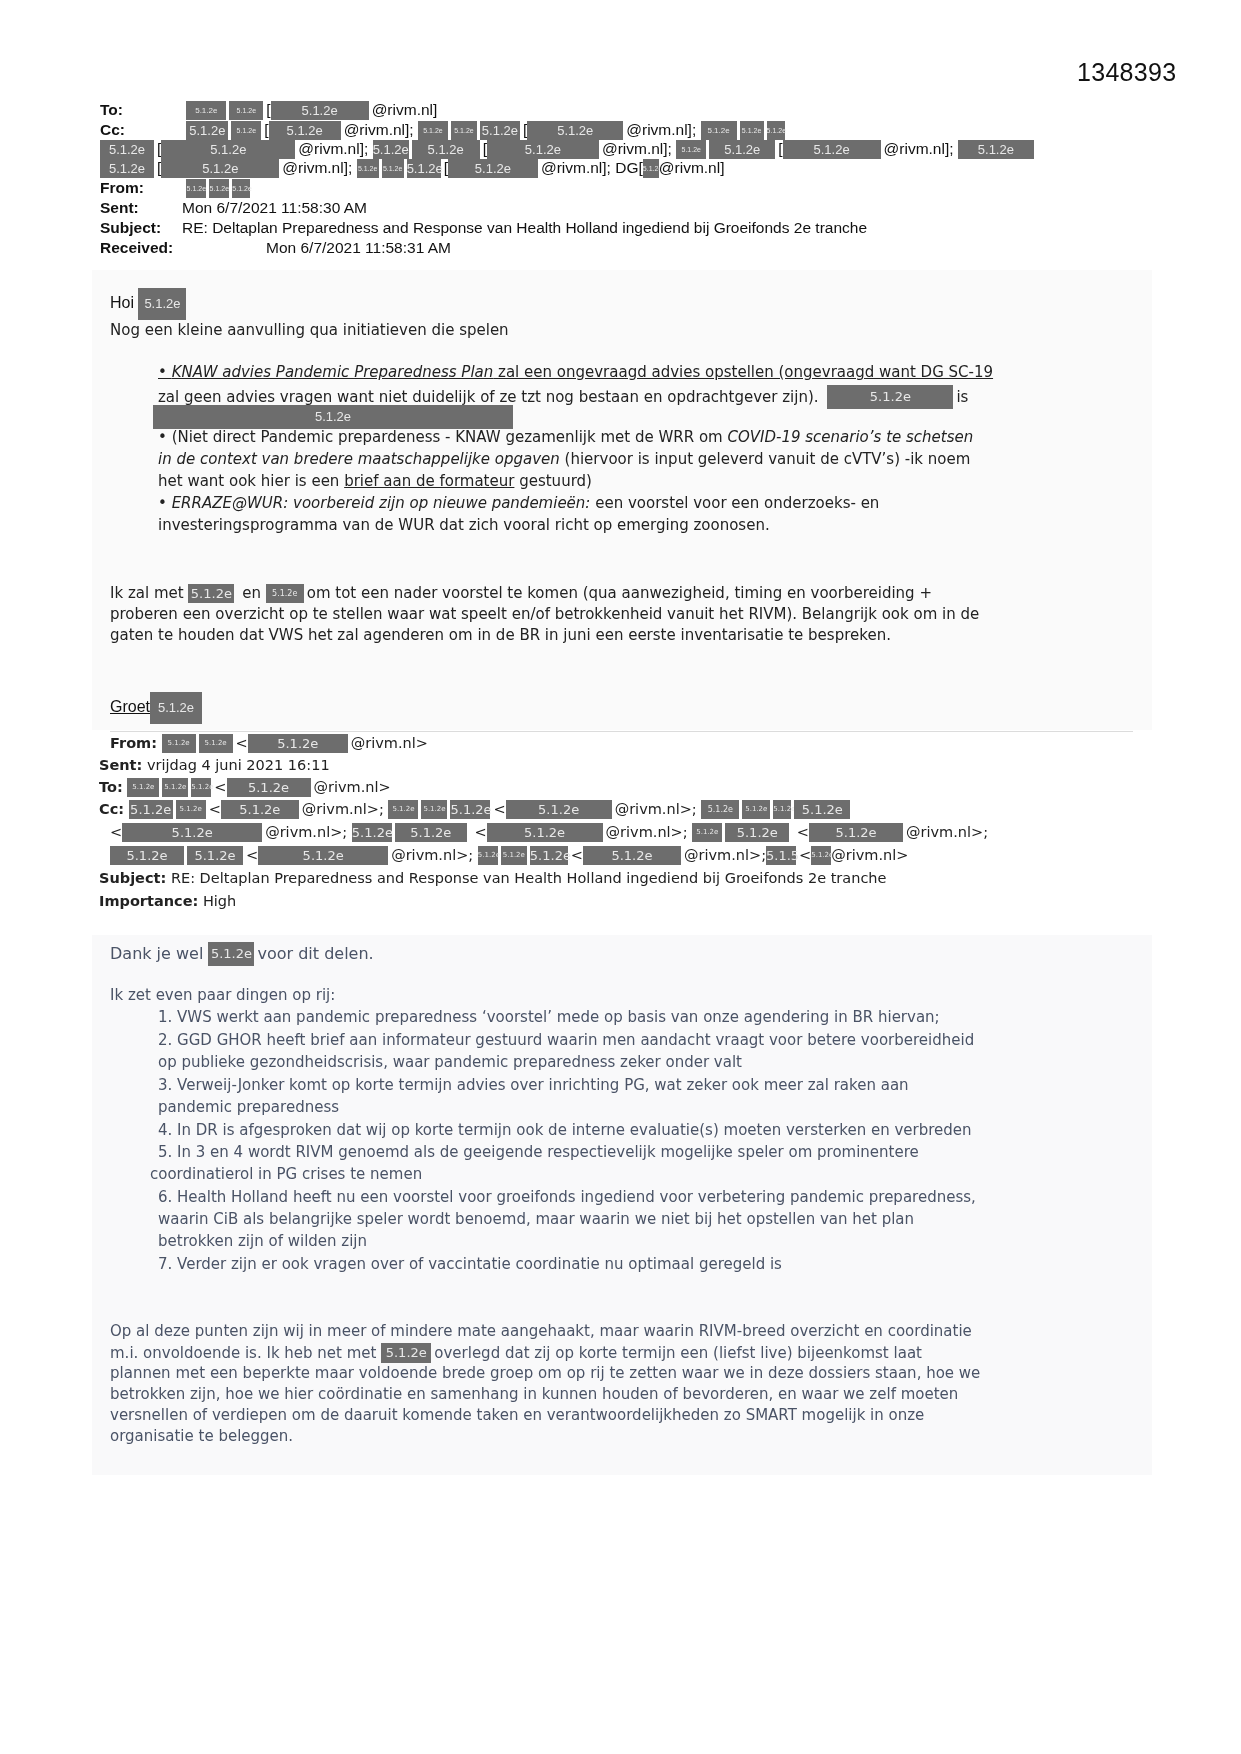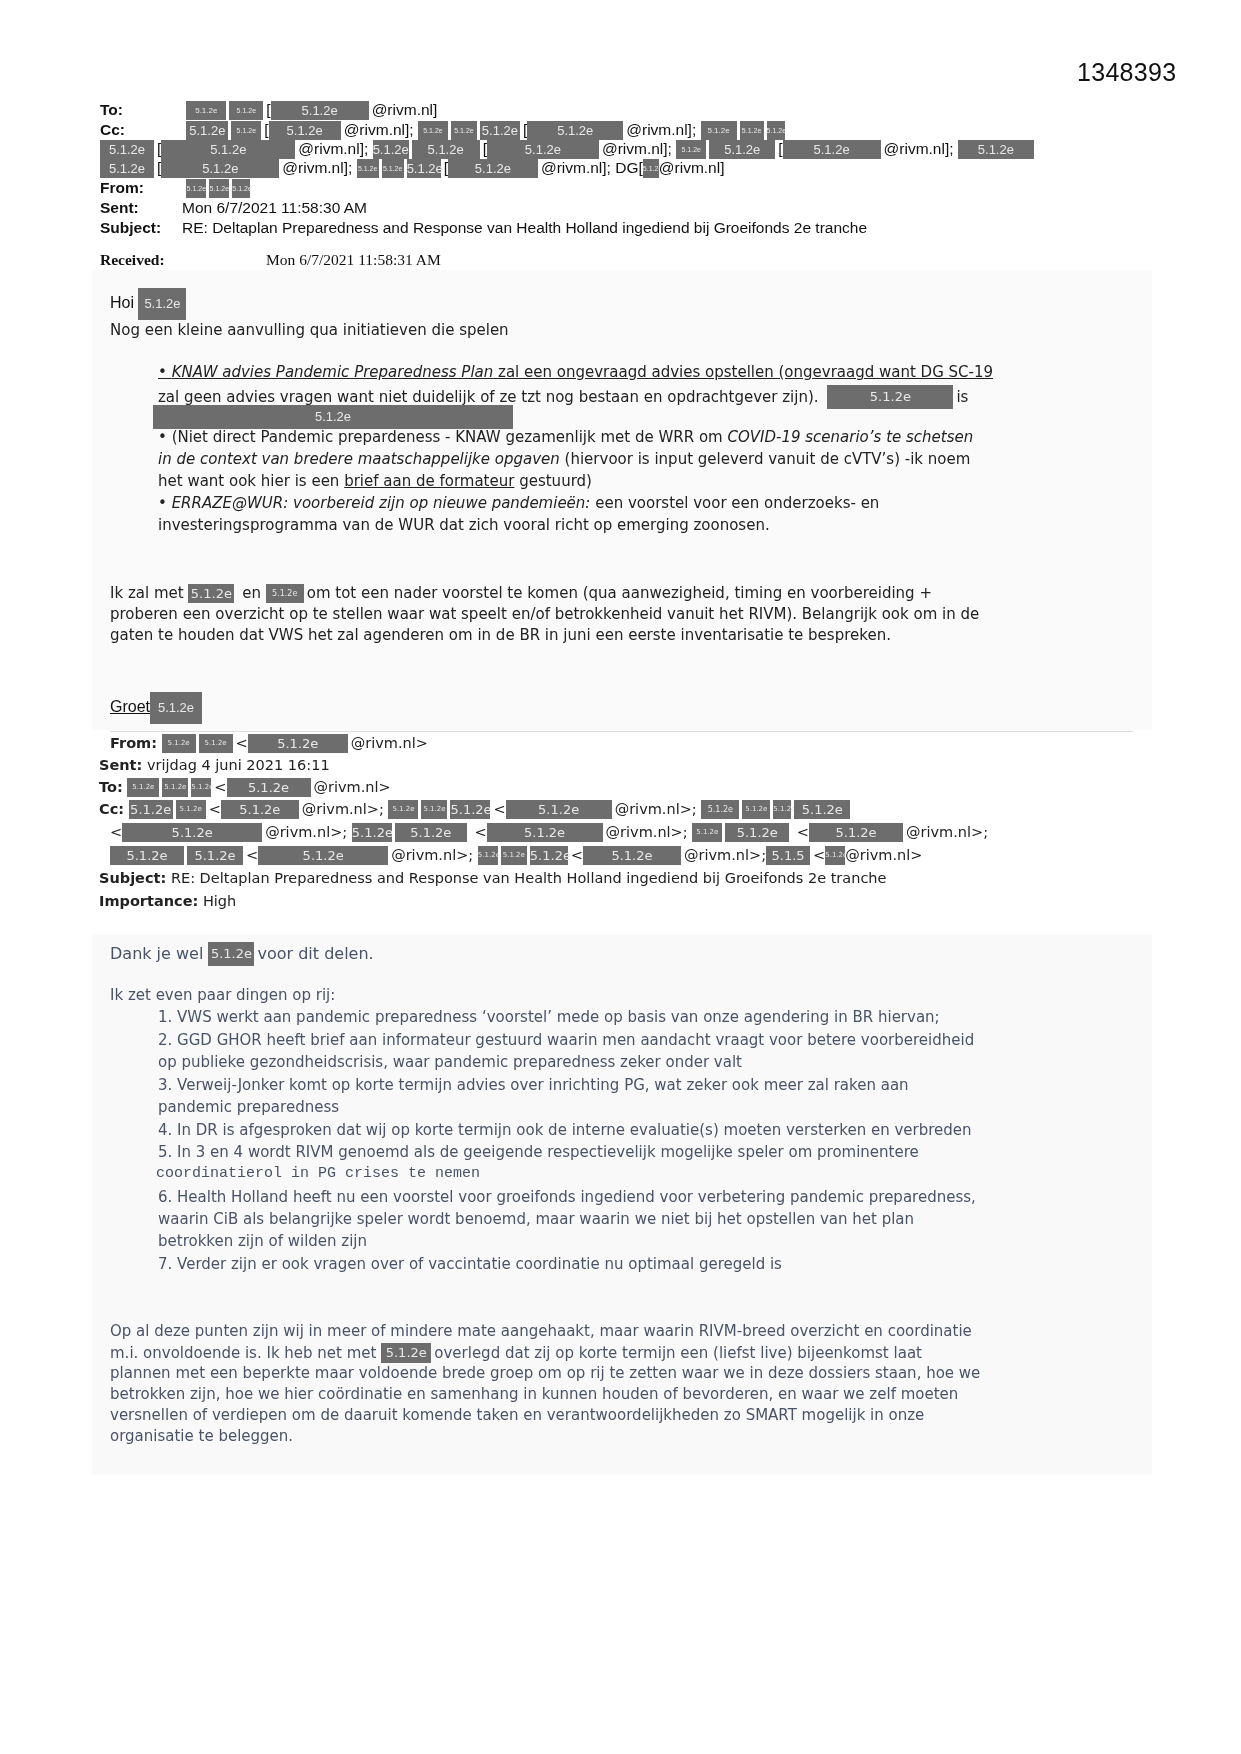--- a/index.html
+++ b/index.html
@@ -58,21 +58,21 @@
   </div>
 
   <div class="abs h1row" style="left:100px;top:198px;">
     <b style="display:inline-block;width:82px;">Sent:</b><span>Mon 6/7/2021 11:58:30 AM</span>
   </div>
 
   <div class="abs h1row" style="left:100px;top:218px;">
     <b style="display:inline-block;width:82px;">Subject:</b><span>RE: Deltaplan Preparedness and Response van Health Holland ingediend bij Groeifonds 2e tranche</span>
   </div>
 
-  <div class="abs h1row" style="left:100px;top:250px;font-family:Liberation Serif, serif;">
+  <div class="abs h1row" style="left:100px;top:238px;">
     <b style="display:inline-block;width:166px;">Received:</b><span>Mon 6/7/2021 11:58:31 AM</span>
   </div>
 </div>
 
 <div class="shade1"></div>
 
 <div class="abs" style="left:110px;top:288px;font-size:16px;">
   <span>Hoi</span>
   <span class="r" style="width:48px;height:32px;line-height:32px;">5.1.2e</span>
 </div>
@@ -115,39 +115,39 @@
   <span class="r xs" style="width:30px">5.1.2e</span><span class="r xs" style="width:26px">5.1.2e</span><span class="r" style="width:40px">5.1.2e</span>&lt;<span class="r" style="width:106px">5.1.2e</span><span>@rivm.nl&gt;;</span>
   <span class="r s" style="width:38px">5.1.2e</span><span class="r xs" style="width:28px">5.1.2e</span><span class="r xs" style="width:18px">5.1.2e</span><span class="r" style="width:56px">5.1.2e</span>
 </div>
 <div class="hdr2" style="left:110px;top:823px;">
   &lt;<span class="r" style="width:140px">5.1.2e</span><span>@rivm.nl&gt;;</span>
   <span class="r" style="width:40px">5.1.2e</span><span class="r" style="width:72px">5.1.2e</span> &lt;<span class="r" style="width:116px">5.1.2e</span><span>@rivm.nl&gt;;</span>
   <span class="r xs" style="width:30px">5.1.2e</span><span class="r" style="width:64px">5.1.2e</span> &lt;<span class="r" style="width:94px">5.1.2e</span><span>@rivm.nl&gt;;</span>
 </div>
 <div class="hdr2" style="left:110px;top:846px;">
   <span class="r" style="width:74px">5.1.2e</span><span class="r" style="width:56px">5.1.2e</span>&lt;<span class="r" style="width:130px">5.1.2e</span><span>@rivm.nl&gt;;</span>
-  <span class="r xs" style="width:20px">5.1.2e</span><span class="r xs" style="width:26px">5.1.2e</span><span class="r" style="width:38px">5.1.2e</span>&lt;<span class="r" style="width:98px">5.1.2e</span><span>@rivm.nl&gt;;</span><span class="r" style="width:44px">5.1.5</span>&lt;<span class="r xs" style="width:20px;margin:0">5.1.2e</span><span>@rivm.nl&gt;</span>
+  <span class="r xs" style="width:20px">5.1.2e</span><span class="r xs" style="width:26px">5.1.2e</span><span class="r" style="width:38px">5.1.2e</span>&lt;<span class="r" style="width:98px">5.1.2e</span><span>@rivm.nl&gt;;</span><span class="r" style="width:30px">5.1.5</span>&lt;<span class="r xs" style="width:20px;margin:0">5.1.2e</span><span>@rivm.nl&gt;</span>
 </div>
 <div class="hdr2" style="left:99px;top:870px;"><b>Subject:</b> <span>RE: Deltaplan Preparedness and Response van Health Holland ingediend bij Groeifonds 2e tranche</span></div>
 <div class="hdr2" style="left:99px;top:893px;"><b>Importance:</b> <span>High</span></div>
 
 <div class="shade2"></div>
 
 <div class="body2" style="left:110px;top:942px;font-size:16px;"><span>Dank je wel</span> <span class="r" style="width:46px;height:24px;line-height:24px;">5.1.2e</span><span>voor dit delen.</span></div>
 
 <div class="body2" style="left:110px;top:986px;">Ik zet even paar dingen op rij:</div>
 
 <div class="body2" style="left:158px;top:1008px;">1. VWS werkt aan pandemic preparedness ‘voorstel’ mede op basis van onze agendering in BR hiervan;</div>
 <div class="body2" style="left:158px;top:1031px;">2. GGD GHOR heeft brief aan informateur gestuurd waarin men aandacht vraagt voor betere voorbereidheid</div>
 <div class="body2" style="left:158px;top:1053px;">op publieke gezondheidscrisis, waar pandemic preparedness zeker onder valt</div>
 <div class="body2" style="left:158px;top:1076px;">3. Verweij-Jonker komt op korte termijn advies over inrichting PG, wat zeker ook meer zal raken aan</div>
 <div class="body2" style="left:158px;top:1098px;">pandemic preparedness</div>
 <div class="body2" style="left:158px;top:1121px;">4. In DR is afgesproken dat wij op korte termijn ook de interne evaluatie(s) moeten versterken en verbreden</div>
 <div class="body2" style="left:158px;top:1143px;">5. In 3 en 4 wordt RIVM genoemd als de geeigende respectievelijk mogelijke speler om prominentere</div>
-<div class="body2" style="left:156px;top:1165px;font-family:Liberation Mono, monospace;">coordinatierol in PG crises te nemen</div>
+<div class="body2" style="left:150px;top:1165px;">coordinatierol in PG crises te nemen</div>
 <div class="body2" style="left:158px;top:1188px;">6. Health Holland heeft nu een voorstel voor groeifonds ingediend voor verbetering pandemic preparedness,</div>
 <div class="body2" style="left:158px;top:1210px;">waarin CiB als belangrijke speler wordt benoemd, maar waarin we niet bij het opstellen van het plan</div>
 <div class="body2" style="left:158px;top:1232px;">betrokken zijn of wilden zijn</div>
 <div class="body2" style="left:158px;top:1255px;">7. Verder zijn er ook vragen over of vaccintatie coordinatie nu optimaal geregeld is</div>
 
 <div class="body2" style="left:110px;top:1322px;">Op al deze punten zijn wij in meer of mindere mate aangehaakt, maar waarin RIVM-breed overzicht en coordinatie</div>
 <div class="body2" style="left:110px;top:1343px;"><span>m.i. onvoldoende is. Ik heb net met</span> <span class="r" style="width:50px;height:20px;line-height:20px;">5.1.2e</span><span>overlegd dat zij op korte termijn een (liefst live) bijeenkomst laat</span></div>
 <div class="body2" style="left:110px;top:1364px;">plannen met een beperkte maar voldoende brede groep om op rij te zetten waar we in deze dossiers staan, hoe we</div>
 <div class="body2" style="left:110px;top:1385px;">betrokken zijn, hoe we hier coördinatie en samenhang in kunnen houden of bevorderen, en waar we zelf moeten</div>
 <div class="body2" style="left:110px;top:1406px;">versnellen of verdiepen om de daaruit komende taken en verantwoordelijkheden zo SMART mogelijk in onze</div>

